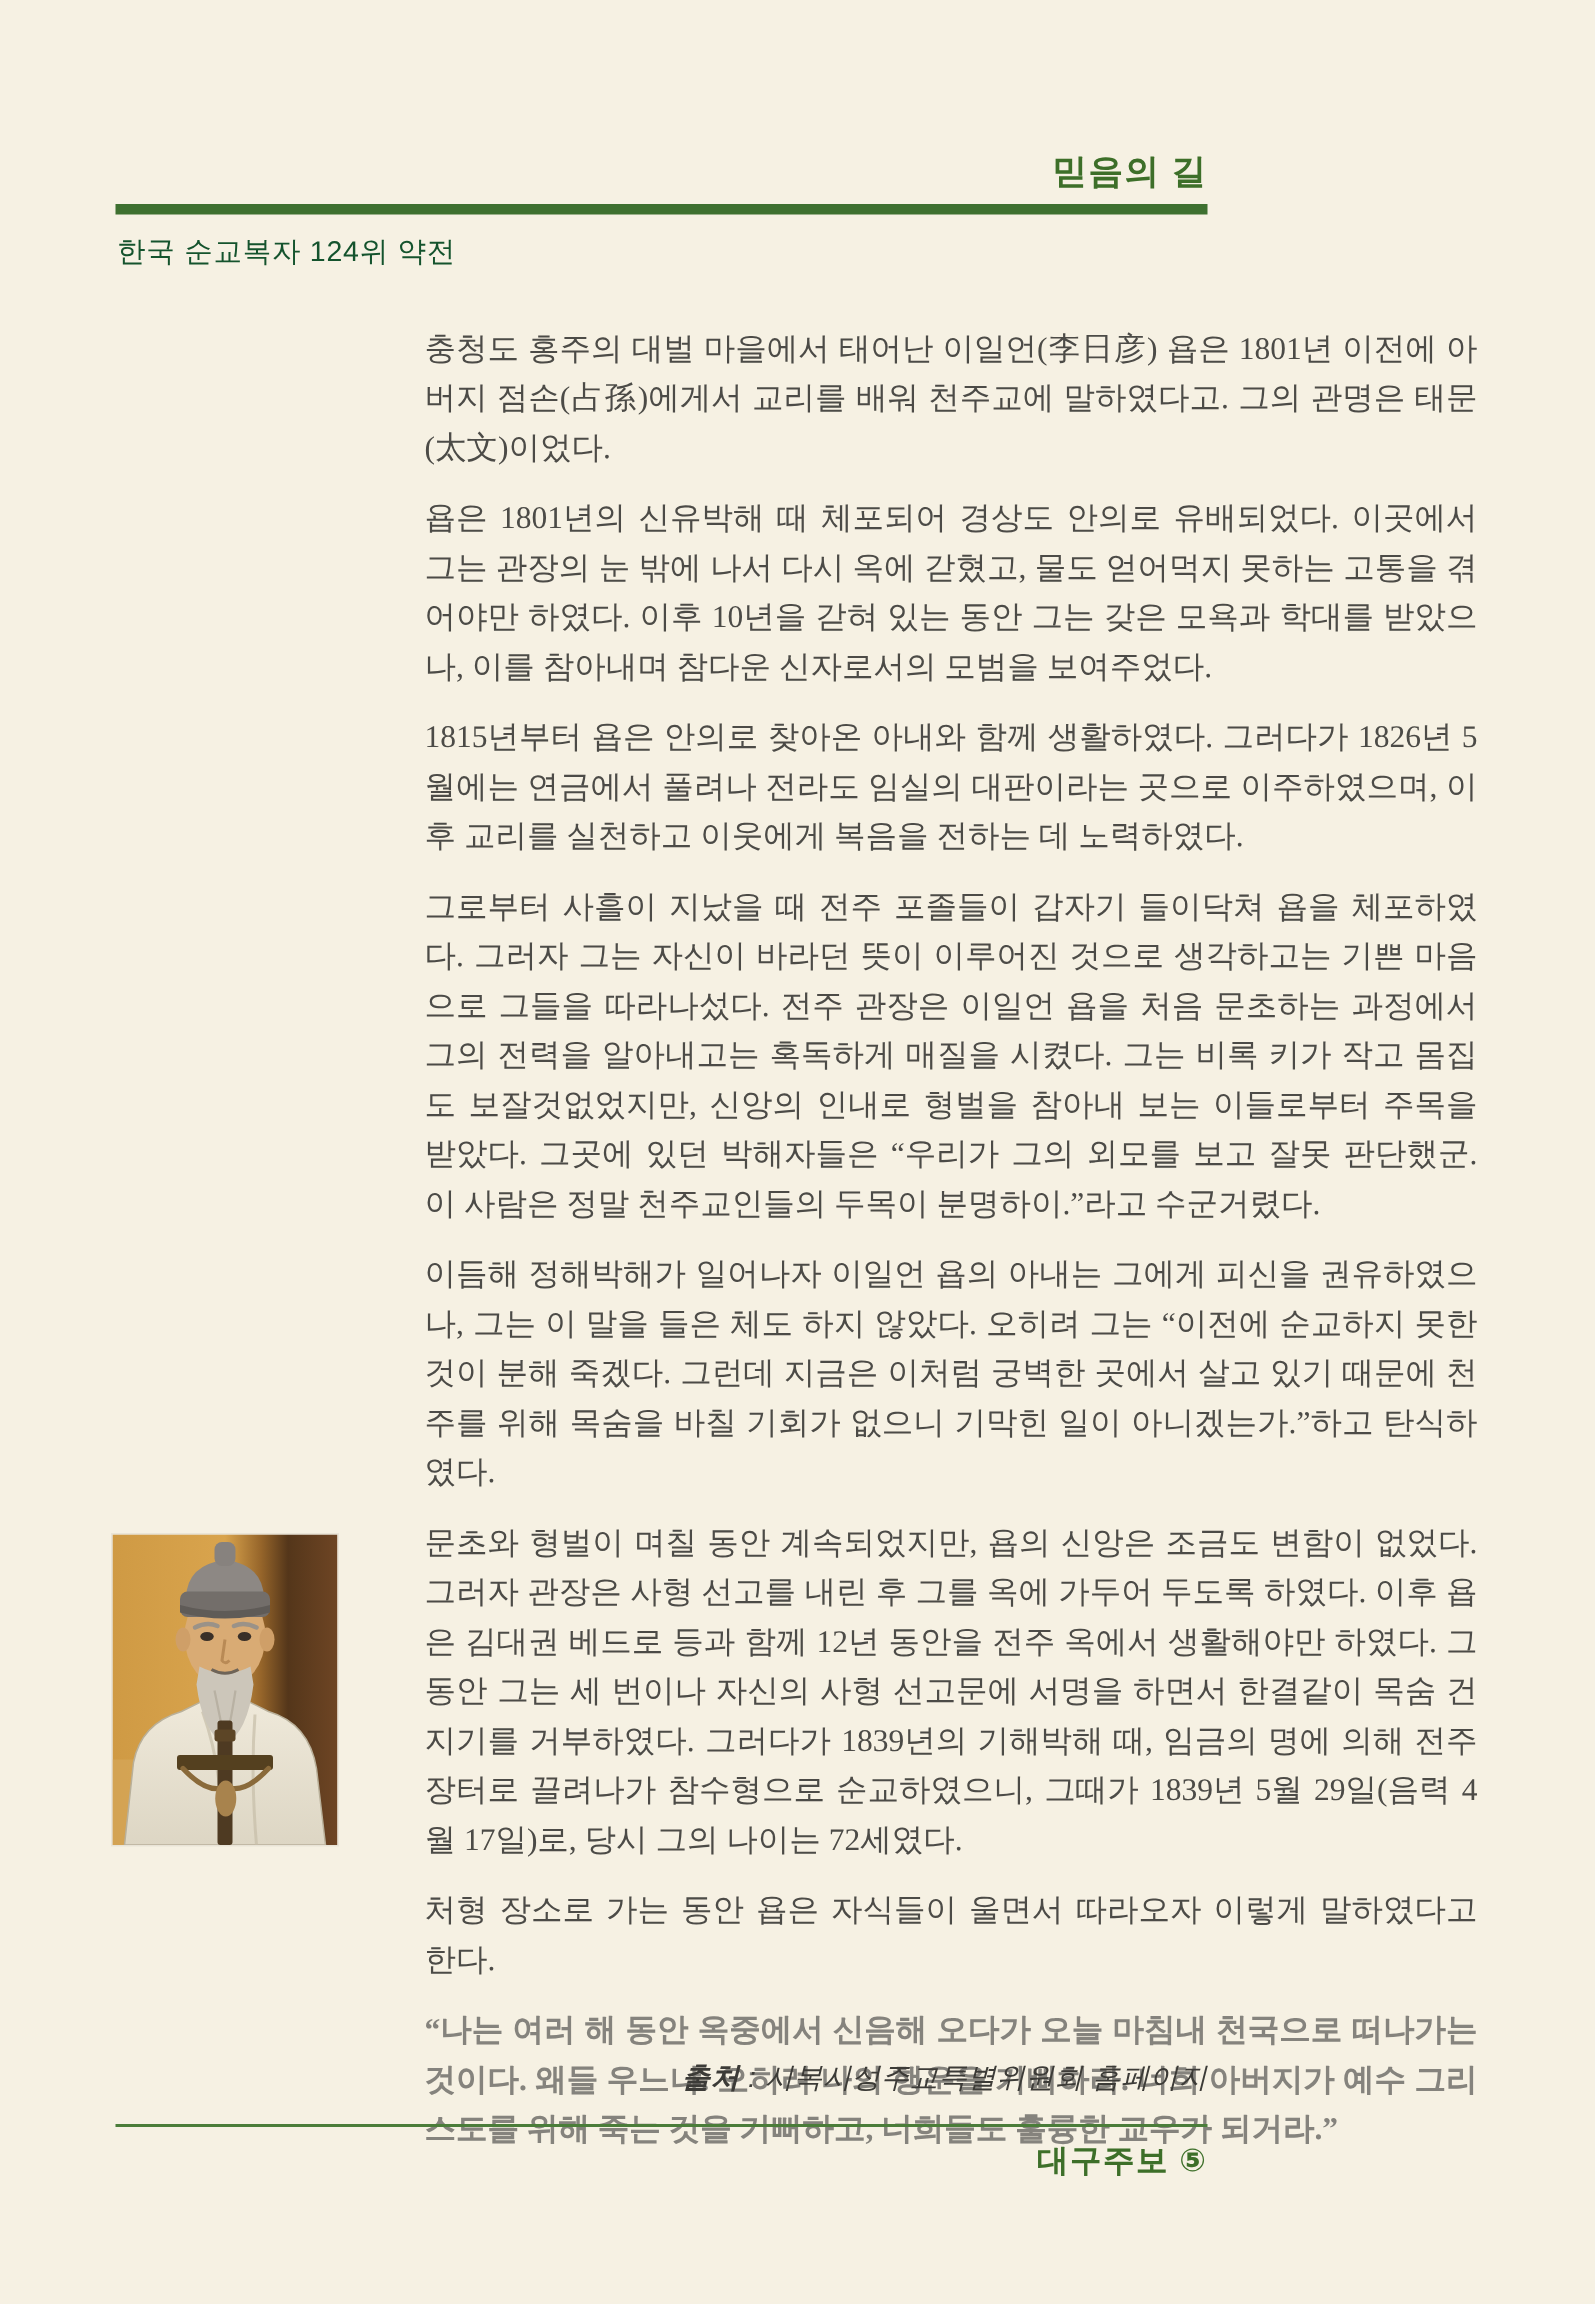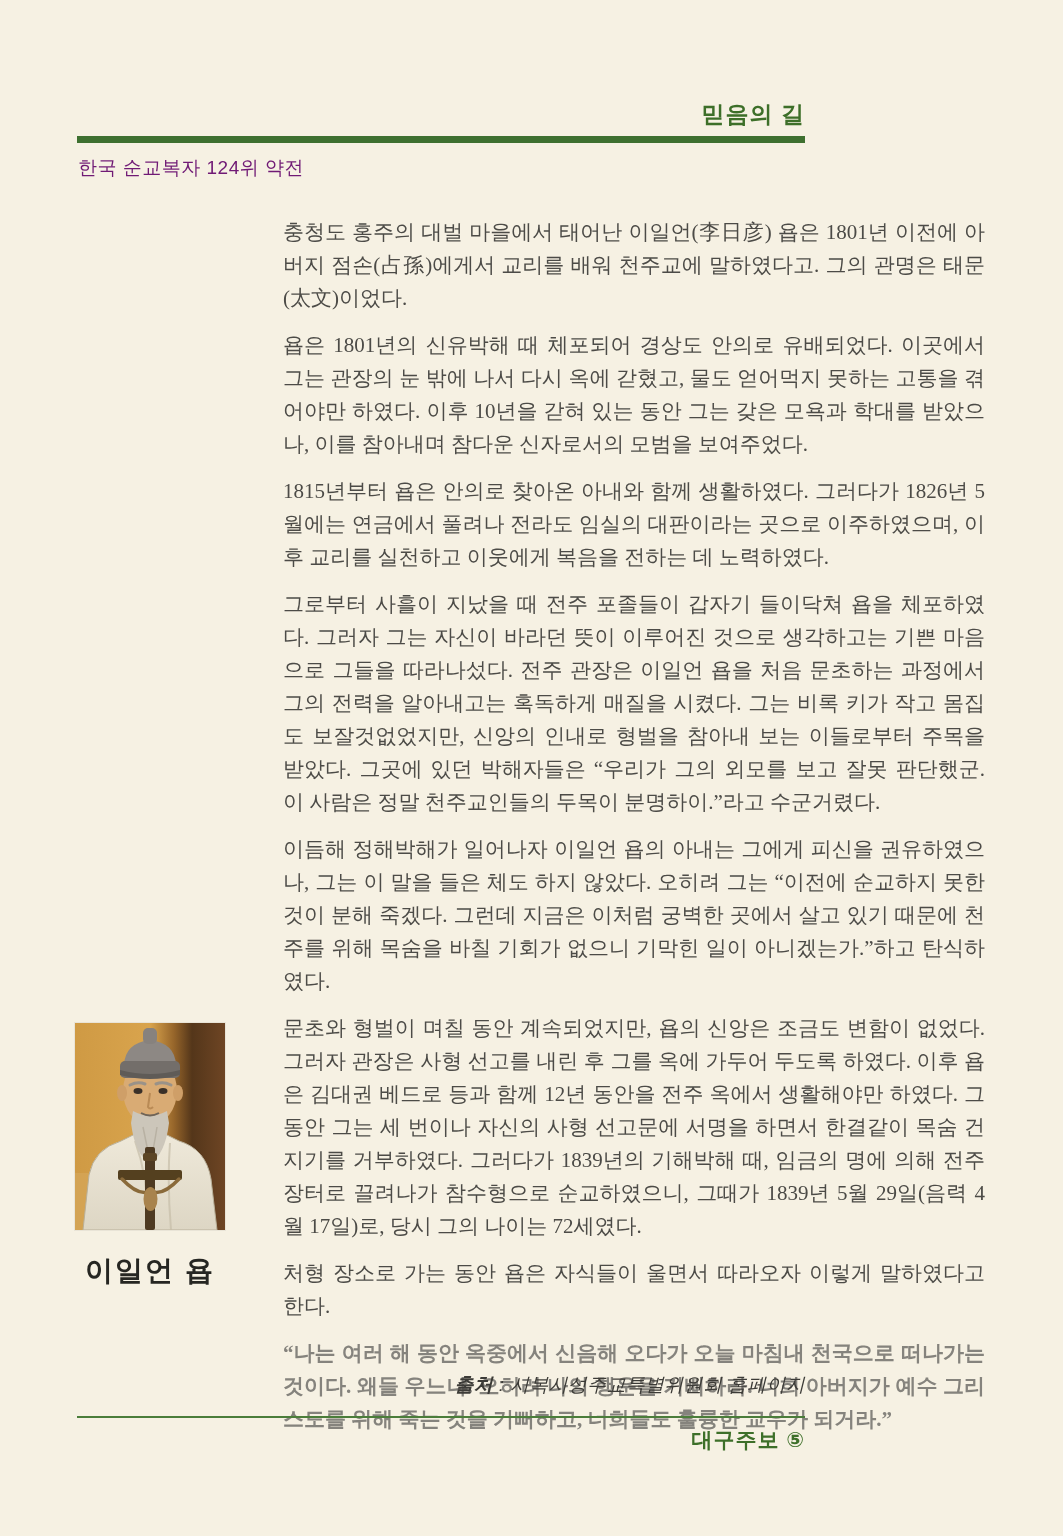--- a/index.html
+++ b/index.html
@@ -23,21 +23,21 @@
     position:absolute;top:99px;right:78px;
     font-size:23px;font-weight:bold;color:var(--accent-green);
     letter-spacing:1px;
   }
   .rule-thick{
     position:absolute;left:77px;right:78px;top:136px;height:7px;
     background:var(--rule-green);
   }
   .section-label{
     position:absolute;left:78px;top:155px;
-    font-size:19px;color:#701a75;letter-spacing:0.5px;
+    font-size:19px;color:#14532d;letter-spacing:0.5px;
   }
 
   .article{
     position:absolute;left:283px;top:216px;width:702px;
     font-family:"Liberation Serif","DejaVu Serif",serif;
     font-size:21px;line-height:33px;color:var(--body-text);
     text-align:justify;
   }
   .article p{margin:0 0 14px 0;}
   .article p.quote{color:var(--quote-text);margin-bottom:0;font-weight:bold;}
@@ -128,21 +128,20 @@
       <rect x="70" y="124" width="10" height="83" rx="2" fill="#4e3a22"></rect>
       <rect x="43" y="147" width="64" height="10" rx="2" fill="#54401f"></rect>
       <rect x="68" y="130" width="14" height="8" rx="2" fill="#5c4526"></rect>
       <path d="M47,156 Q62,172 73,169" stroke="#8a6a3a" stroke-width="3.5" fill="none" stroke-linecap="round"></path>
       <path d="M104,156 Q89,172 78,169" stroke="#8a6a3a" stroke-width="3.5" fill="none" stroke-linecap="round"></path>
       <ellipse cx="75.5" cy="176" rx="7" ry="12" fill="#a8834d"></ellipse>
     </svg>
   </div>
 
   <div class="figure-caption">
-    <div class="cap-name">이일언 욥</div>
   </div>
 
   <div class="article">
     <p>충청도 홍주의 대벌 마을에서 태어난 이일언(李日彦) 욥은 1801년 이전에 아버지 점손(占孫)에게서 교리를 배워 천주교에 말하였다고. 그의 관명은 태문(太文)이었다.</p>
     <p>욥은 1801년의 신유박해 때 체포되어 경상도 안의로 유배되었다. 이곳에서 그는 관장의 눈 밖에 나서 다시 옥에 갇혔고, 물도 얻어먹지 못하는 고통을 겪어야만 하였다. 이후 10년을 갇혀 있는 동안 그는 갖은 모욕과 학대를 받았으나, 이를 참아내며 참다운 신자로서의 모범을 보여주었다.</p>
     <p>1815년부터 욥은 안의로 찾아온 아내와 함께 생활하였다. 그러다가 1826년 5월에는 연금에서 풀려나 전라도 임실의 대판이라는 곳으로 이주하였으며, 이후 교리를 실천하고 이웃에게 복음을 전하는 데 노력하였다.</p>
     <p>그로부터 사흘이 지났을 때 전주 포졸들이 갑자기 들이닥쳐 욥을 체포하였다. 그러자 그는 자신이 바라던 뜻이 이루어진 것으로 생각하고는 기쁜 마음으로 그들을 따라나섰다. 전주 관장은 이일언 욥을 처음 문초하는 과정에서 그의 전력을 알아내고는 혹독하게 매질을 시켰다. 그는 비록 키가 작고 몸집도 보잘것없었지만, 신앙의 인내로 형벌을 참아내 보는 이들로부터 주목을 받았다. 그곳에 있던 박해자들은 “우리가 그의 외모를 보고 잘못 판단했군. 이 사람은 정말 천주교인들의 두목이 분명하이.”라고 수군거렸다.</p>
     <p>이듬해 정해박해가 일어나자 이일언 욥의 아내는 그에게 피신을 권유하였으나, 그는 이 말을 들은 체도 하지 않았다. 오히려 그는 “이전에 순교하지 못한 것이 분해 죽겠다. 그런데 지금은 이처럼 궁벽한 곳에서 살고 있기 때문에 천주를 위해 목숨을 바칠 기회가 없으니 기막힌 일이 아니겠는가.”하고 탄식하였다.</p>
     <p>문초와 형벌이 며칠 동안 계속되었지만, 욥의 신앙은 조금도 변함이 없었다. 그러자 관장은 사형 선고를 내린 후 그를 옥에 가두어 두도록 하였다. 이후 욥은 김대권 베드로 등과 함께 12년 동안을 전주 옥에서 생활해야만 하였다. 그동안 그는 세 번이나 자신의 사형 선고문에 서명을 하면서 한결같이 목숨 건지기를 거부하였다. 그러다가 1839년의 기해박해 때, 임금의 명에 의해 전주 장터로 끌려나가 참수형으로 순교하였으니, 그때가 1839년 5월 29일(음력 4월 17일)로, 당시 그의 나이는 72세였다.</p>
     <p>처형 장소로 가는 동안 욥은 자식들이 울면서 따라오자 이렇게 말하였다고 한다.</p>

